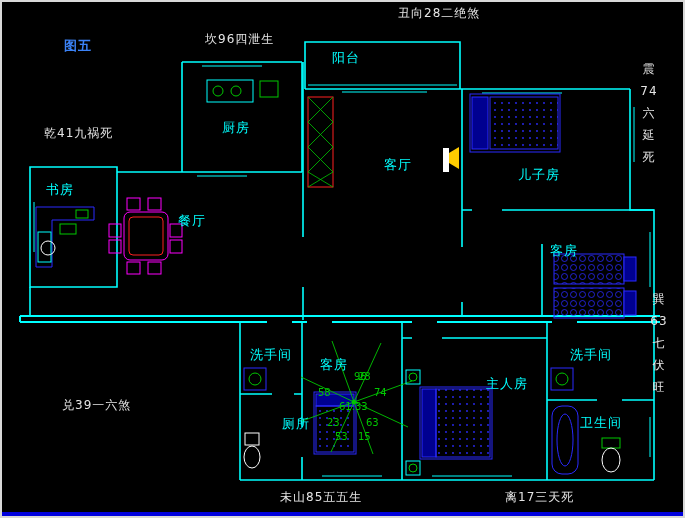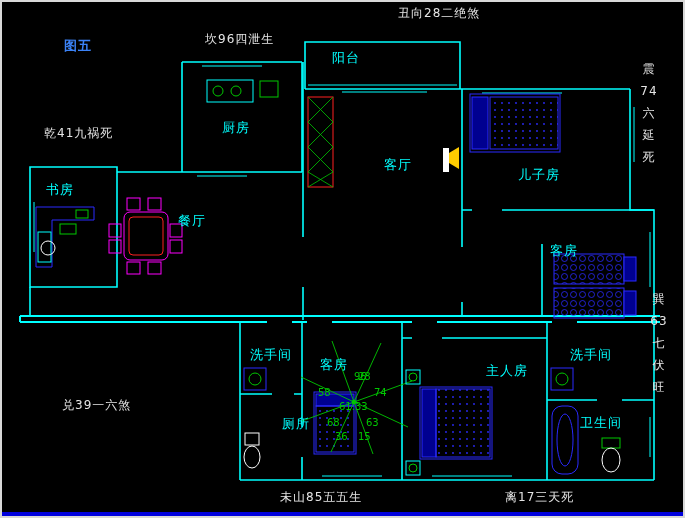--- a/index.html
+++ b/index.html
@@ -211,27 +211,27 @@
   <span class="lbl room" style="left:220px;top:118px">厨房</span>
   <span class="lbl room" style="left:382px;top:155px">客厅</span>
   <span class="lbl room" style="left:516px;top:165px">儿子房</span>
   <span class="lbl room" style="left:44px;top:180px">书房</span>
   <span class="lbl room" style="left:176px;top:211px">餐厅</span>
   <span class="lbl room" style="left:548px;top:241px">客房</span>
   <span class="lbl room" style="left:248px;top:345px">洗手间</span>
   <span class="lbl room" style="left:318px;top:355px">客房</span>
   <span class="lbl room" style="left:568px;top:345px">洗手间</span>
   <span class="lbl room" style="left:280px;top:414px">厕所</span>
-  <span class="lbl room" style="left:484px;top:361px">主人房</span>
+  <span class="lbl room" style="left:484px;top:374px">主人房</span>
   <span class="lbl room" style="left:578px;top:413px">卫生间</span>
 
   <span class="lbl num" style="left:352px;top:369px">96</span>
   <span class="lbl num" style="left:356px;top:369px">28</span>
   <span class="lbl num" style="left:316px;top:385px">58</span>
   <span class="lbl num" style="left:372px;top:385px">74</span>
   <span class="lbl num" style="left:337px;top:399px">61.33</span>
-  <span class="lbl num" style="left:325px;top:415px">68</span>
+  <span class="lbl num" style="left:325px;top:415px">23</span>
   <span class="lbl num" style="left:364px;top:415px">63</span>
-  <span class="lbl num" style="left:333px;top:429px">36</span>
+  <span class="lbl num" style="left:333px;top:429px">53</span>
   <span class="lbl num" style="left:356px;top:429px">15</span>
 
   <div class="bottombar"></div>
 </div>
 
 </body></html>

